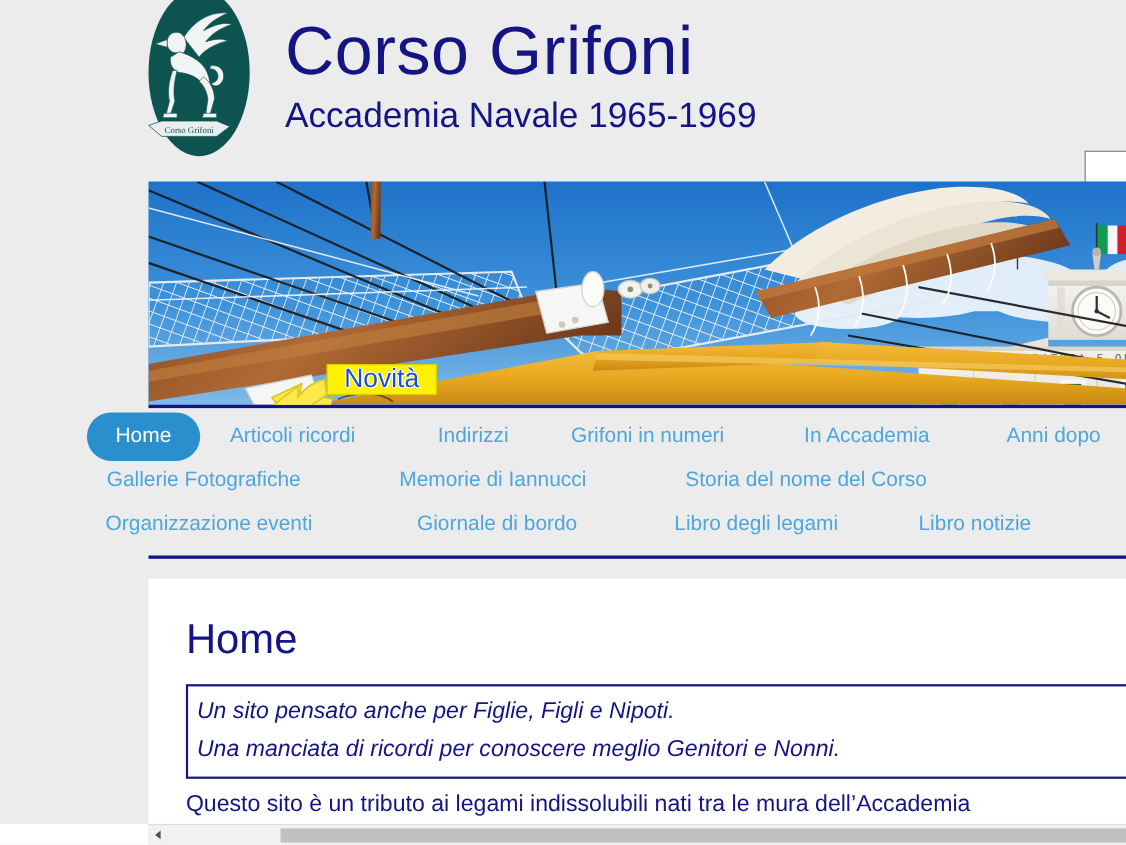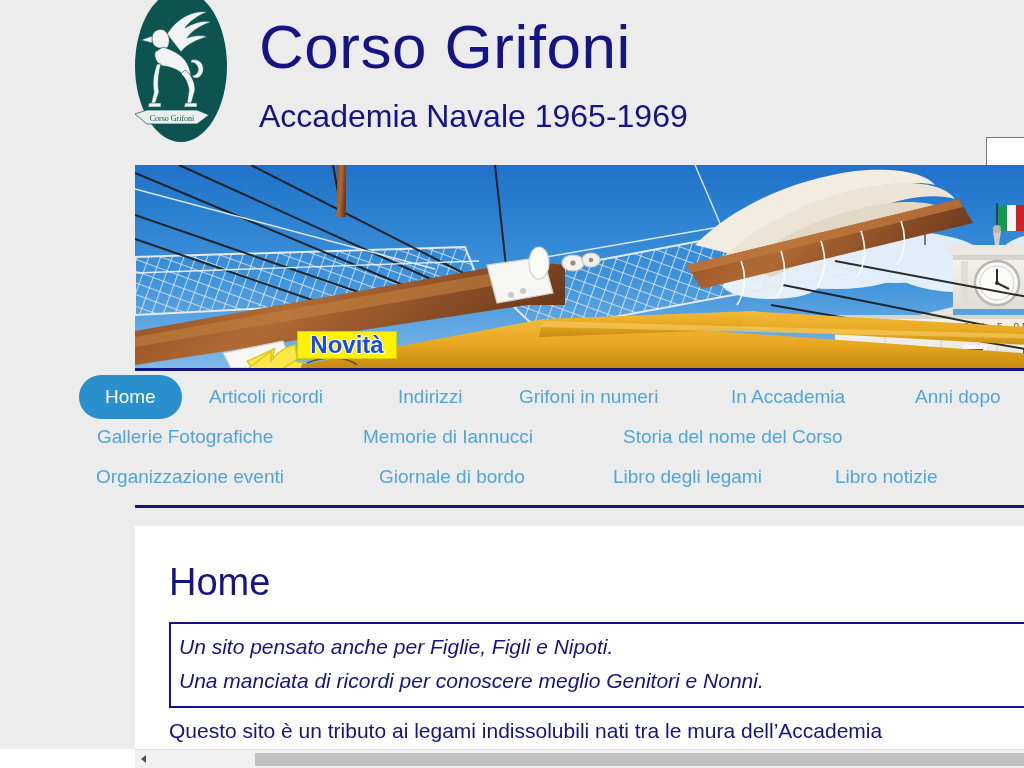--- a/index.html
+++ b/index.html
@@ -64,21 +64,21 @@
   }
   #site-title {
     font-size: 62px;
     line-height: 1.0;
     color: #141484;
     font-weight: normal;
     letter-spacing: 0.5px;
     white-space: nowrap;
   }
   #site-subtitle {
-    margin-top: 22px;
+    margin-top: 10px;
     font-size: 32px;
     line-height: 1.0;
     color: #141484;
     font-weight: normal;
     white-space: nowrap;
   }
 
   
   #search-wrap {
     position: absolute;
@@ -120,21 +120,21 @@
     border: 1px solid #d8ce00;
     z-index: 6;
     display: flex;
     align-items: center;
     justify-content: center;
   }
   #novita-badge span {
     font-size: 24px;
     line-height: 1;
     color: #1b4ed8;
-    font-weight: bold;
+    font-weight: normal;
     text-shadow:
        1px 0 0 #ffffff, -1px 0 0 #ffffff,
        0 1px 0 #ffffff, 0 -1px 0 #ffffff,
        1px 1px 0 #ffffff, -1px -1px 0 #ffffff;
     white-space: nowrap;
   }
   #novita-arrow {
     position: absolute;
     left: 110px;
     top: 176px;

